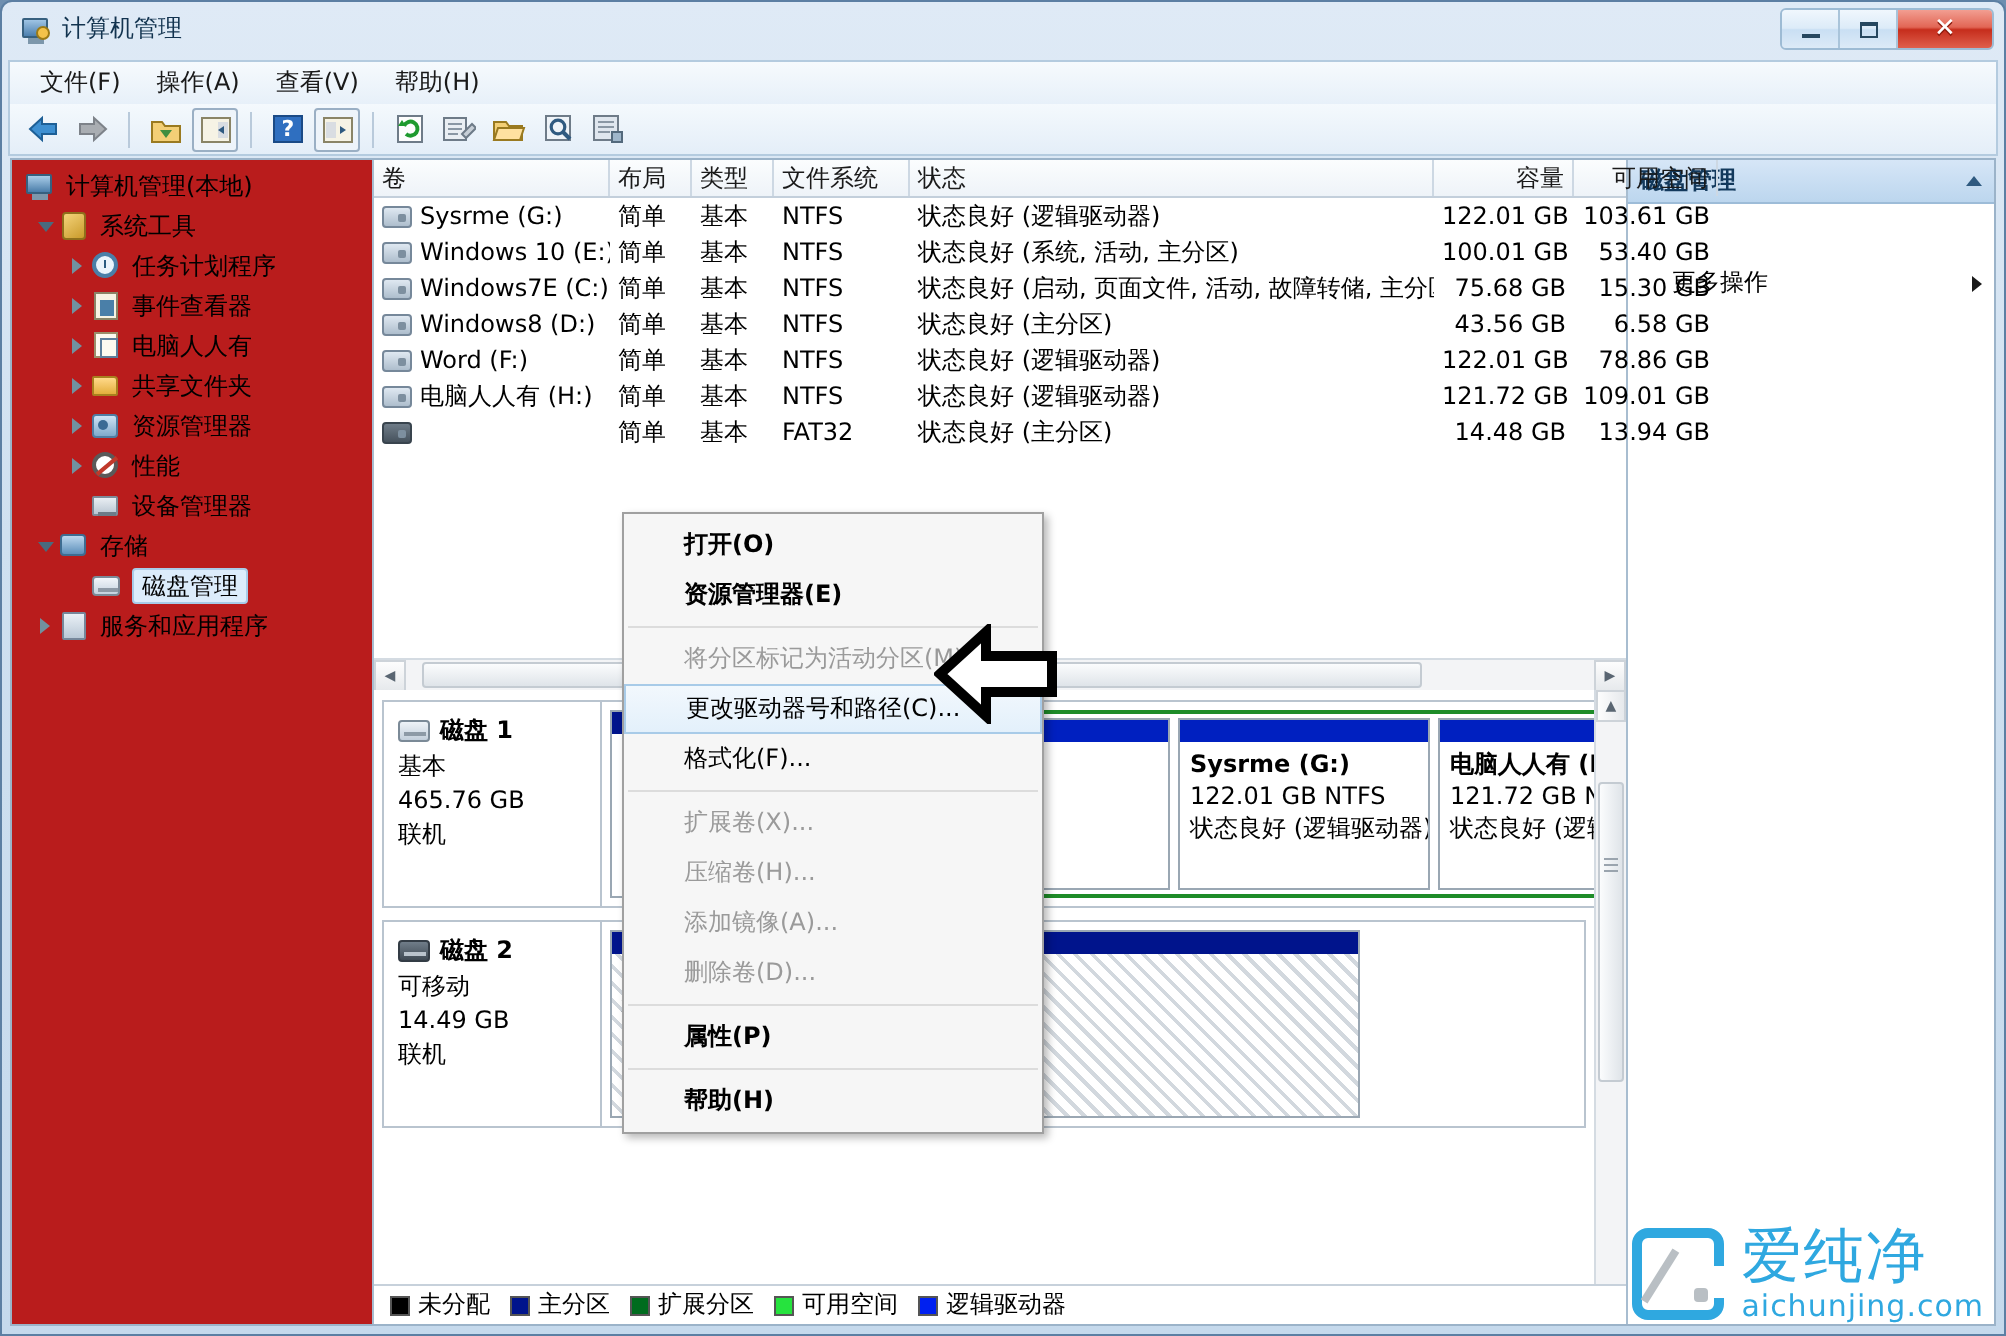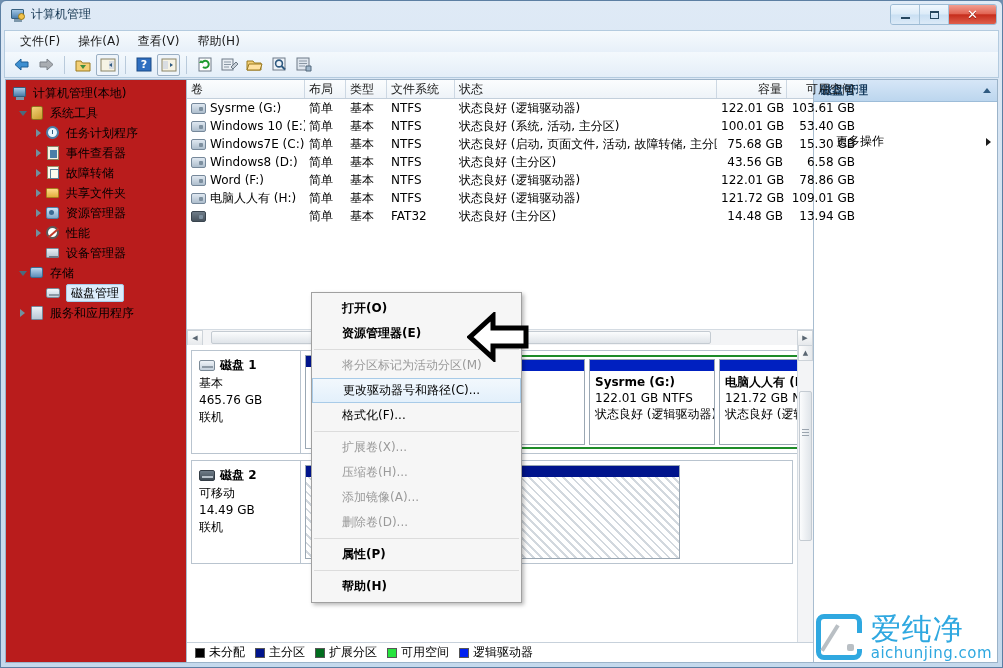--- a/index.html
+++ b/index.html
@@ -245,21 +245,21 @@
   .more-row { display:flex; align-items:center; padding: 3px 6px 0 22px; font-size: 12px; margin-top: 28px; }
   .more-row .spacer { flex:1; }
   .chev-up { width:0;height:0;border-bottom:5px solid #2f5a80;border-left:4px solid transparent;border-right:4px solid transparent;}
   .chev-right { width:0;height:0;border-left:5px solid #1a1a1a;border-top:4px solid transparent;border-bottom:4px solid transparent;}
 
   
   #ctx-menu {
     position: absolute; left: 310px; top: 255px; width: 211px;
     background: #f6f6f6; border: 1px solid #a0a0a0;
     box-shadow: 2px 2px 4px rgba(0,0,0,0.28);
-    padding: 3px 0; z-index: 40; margin-top: 36px;
+    padding: 3px 0; z-index: 40;
   }
   .ctx-item {
     height: 25px; display: flex; align-items: center;
     padding-left: 30px; font-size: 12px; color: #000;
   }
   .ctx-item.bold { font-weight: bold; }
   .ctx-item.disabled { color: #9a9a9a; }
   .ctx-item.highlight {
     background: linear-gradient(to bottom,#f2f8fd,#e3f0fb);
     border: 1px solid #a8cbe8; height: 25px;
@@ -430,21 +430,21 @@
         <span class="tree-label">事件查看器</span>
       </div>
 
       <div class="tree-row" style="padding-left:26px">
         <span class="expander">
             <i class="tri closed"></i>
           </span>
         <span class="tree-ico">
             <i class="ico-log"></i>
           </span>
-        <span class="tree-label">故障转储</span>
+        <span class="tree-label">电脑人人有</span>
       </div>
 
       <div class="tree-row" style="padding-left:26px">
         <span class="expander">
             <i class="tri closed"></i>
           </span>
         <span class="tree-ico">
             <i class="ico-folder"></i>
           </span>
         <span class="tree-label">共享文件夹</span>

